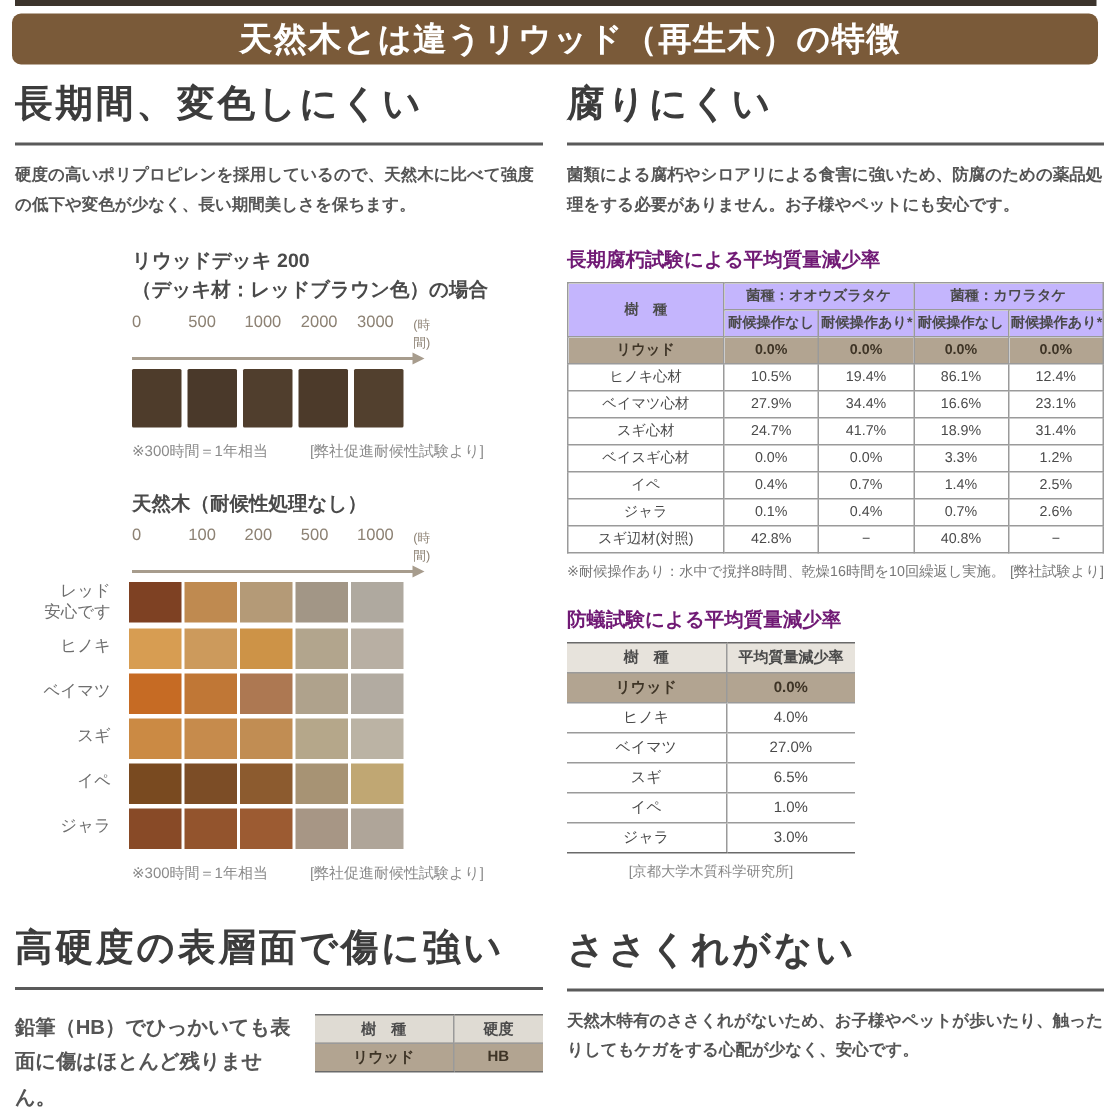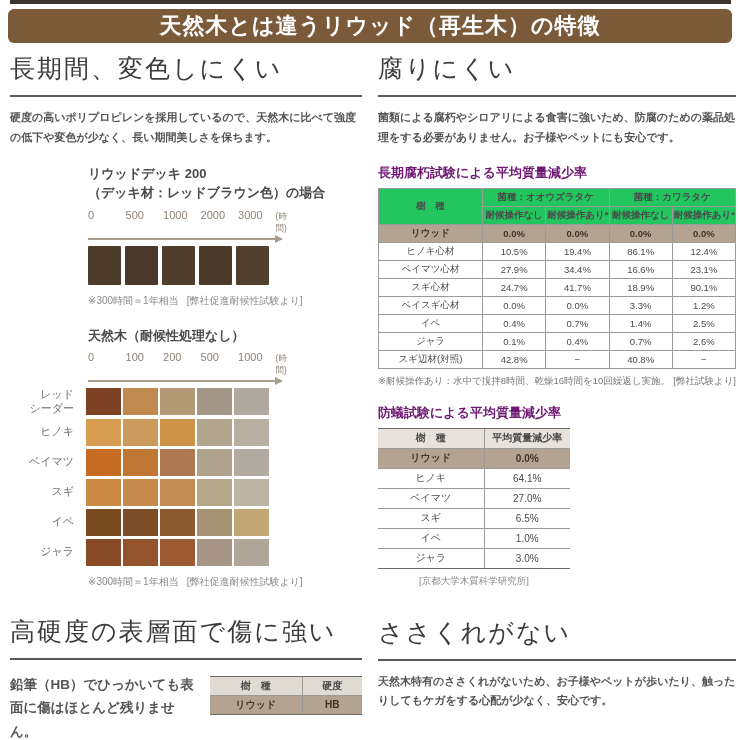--- a/index.html
+++ b/index.html
@@ -14,40 +14,40 @@
     position:absolute; top:9px; left:8px; right:8px; height:34px;
     background:#7a5a39; border-radius:6px; color:#fff; font-weight:bold; font-size:22px;
     display:flex; align-items:center; justify-content:center; letter-spacing:1px;padding-left:20px;
   }
   .cols { position:absolute; top:46px; left:10px; display:flex; gap:16px; }
   .col-left  { width:352px; }
   .col-right { width:358px; }
 
   h2.sec {
     font-family:"Liberation Serif","DejaVu Serif",serif;
-    font-size:25px; font-weight:400; color:#3c3c3c; letter-spacing:2px;
+    font-size:25px; font-weight:700; color:#3c3c3c; letter-spacing:2px;
     margin:0; padding:6px 0 10px; border-bottom:2px solid #5a5a5a;
   }
   p.body { margin:11px 0 0; font-size:11px; line-height:1.8; font-weight:600; color:#555; }
 
   
   .chart1 { margin:16px 0 0 78px; }
   .chart-label { font-size:13px; font-weight:600; color:#4a4a4a; line-height:1.5; white-space:pre-line; }
   .axis { width:210px; margin-top:6px; }
   .tick-row { display:flex; font-size:11px; color:#8d8274; }
   .tick-row span { width:38px; }
   .tick-row .unit { width:auto; font-size:8.5px; padding-top:2px; }
   .axis-line { position:relative; width:188px; height:2px; background:#a79c8d; margin:3px 0 6px; }
   .axis-line::after {
     content:""; position:absolute; right:-7px; top:-3px;
     border-left:8px solid #a79c8d; border-top:4px solid transparent; border-bottom:4px solid transparent;
   }
   .swatch-row { display:flex; gap:4px; }
   .swatch { width:33px; height:39px; border-radius:1px; }
-  .note-row { display:flex; gap:8px; margin-top:9px; font-size:10px; color:#8a8a8a; }
+  .note-row { display:flex; gap:28px; margin-top:9px; font-size:10px; color:#8a8a8a; }
 
   .natural { margin-top:18px; }
   .nat-head { margin-left:78px; }
   .nat-row { display:flex; align-items:center; margin-bottom:3px; }
   .nat-row .rlabel {
     width:76px; text-align:right; padding-right:12px; font-size:11px; color:#6e6e6e;
     white-space:pre-line; line-height:1.25;
   }
   .cell { width:35px; height:27px; margin-right:2px; }
   .nat-note { margin-left:78px; }
@@ -68,21 +68,21 @@
   .htable tr.hl td { background:#b2a491; color:#3e3426; font-weight:bold; }
   .htable tr:last-child td { border-bottom:1.5px solid #6a6a6a; }
 
   
   .lbl { font-size:13px; font-weight:600; color:#701a75; margin-top:16px; }
   .dtable { width:358px; font-size:9.5px; table-layout:fixed; margin-top:6px; }
   .dtable th, .dtable td {
     border:1px solid #9a9a9a; padding:2px 1px; text-align:center; font-weight:normal; color:#4a4a4a;
     overflow:hidden; white-space:nowrap;
   }
-  .dtable th { background:#22c55e; font-weight:bold; }
+  .dtable th { background:#c4b5fd; font-weight:bold; }
   .dtable .c0 { width:104px; }
   .dtable tr.hl td { background:#b2a491; color:#3e3426; font-weight:bold; }
   .dtable { border:1.5px solid #6a6a6a; }
   .footnote { display:flex; justify-content:space-between; margin-top:6px; font-size:9.5px; color:#777; }
 
   .ttable { width:192px; font-size:10px; margin-top:6px; }
   .ttable th, .ttable td {
     border-top:1px solid #9a9a9a; padding:2.5px 3px; text-align:center; font-weight:normal; color:#4a4a4a;
   }
   .ttable .v { border-left:1px solid #9a9a9a; width:86px; }
@@ -147,21 +147,21 @@
               <span>500</span>
               <span>1000</span>
               <span class="unit">(時間)</span>
             </div>
             <div class="axis-line"></div>
           </div>
         </div>
 
         <div class="nat-row">
           <span class="rlabel">レッド
-シーダー</span>
+安心です</span>
           <div class="cell" style="background-color: rgb(126, 65, 35);"></div>
           <div class="cell" style="background-color: rgb(191, 138, 80);"></div>
           <div class="cell" style="background-color: rgb(180, 154, 119);"></div>
           <div class="cell" style="background-color: rgb(162, 150, 134);"></div>
           <div class="cell" style="background-color: rgb(175, 169, 159);"></div>
         </div>
         <div class="nat-row">
           <span class="rlabel">ヒノキ</span>
           <div class="cell" style="background-color: rgb(215, 157, 82);"></div>
           <div class="cell" style="background-color: rgb(204, 154, 92);"></div>
@@ -273,21 +273,21 @@
             <td>27.9%</td>
             <td>34.4%</td>
             <td>16.6%</td>
             <td>23.1%</td>
           </tr>
           <tr>
             <td class="c0">スギ心材</td>
             <td>24.7%</td>
             <td>41.7%</td>
             <td>18.9%</td>
-            <td>90.1%</td>
+            <td>31.4%</td>
           </tr>
           <tr>
             <td class="c0">ベイスギ心材</td>
             <td>0.0%</td>
             <td>0.0%</td>
             <td>3.3%</td>
             <td>1.2%</td>
           </tr>
           <tr>
             <td class="c0">イペ</td>
@@ -323,21 +323,21 @@
           <tr class="thead">
             <th>樹　種</th>
             <th class="v">平均質量減少率</th>
           </tr>
           <tr class="hl">
             <td>リウッド</td>
             <td class="v">0.0%</td>
           </tr>
           <tr>
             <td>ヒノキ</td>
-            <td class="v">64.1%</td>
+            <td class="v">4.0%</td>
           </tr>
           <tr>
             <td>ベイマツ</td>
             <td class="v">27.0%</td>
           </tr>
           <tr>
             <td>スギ</td>
             <td class="v">6.5%</td>
           </tr>
           <tr>

